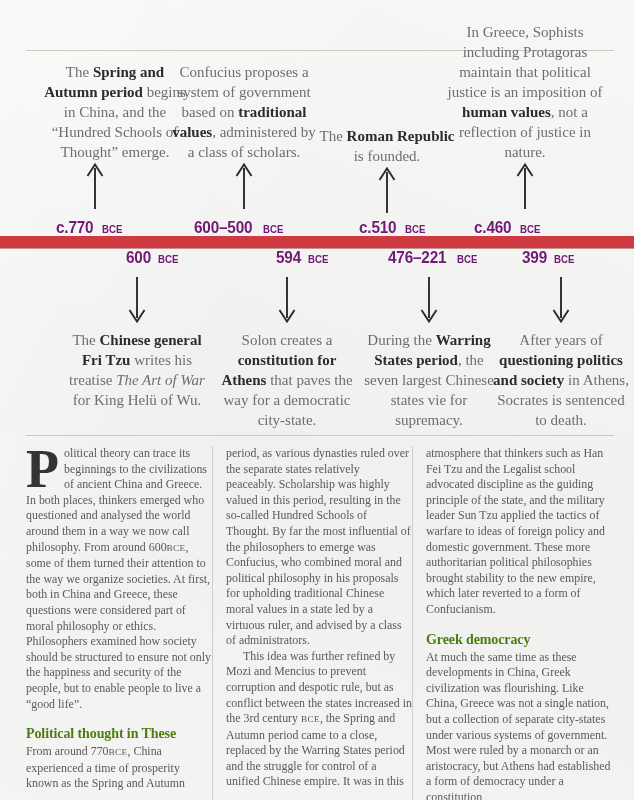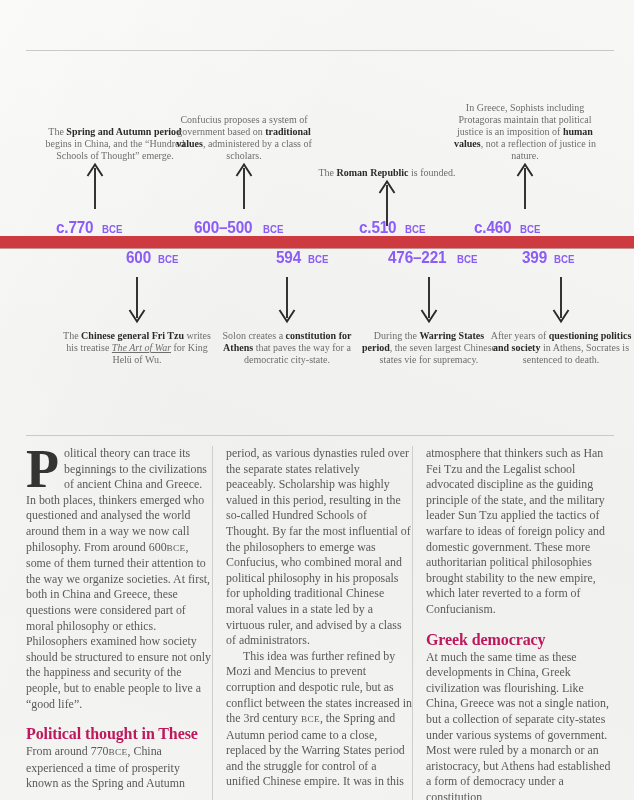--- a/index.html
+++ b/index.html
@@ -96,26 +96,26 @@
     left: 0;
     top: 192px;
     width: 634px;
     height: 173px;
     padding-left: 7px;
   }
 
   .tl-item {
     position: absolute;
     text-align: center;
-    font-size: 10px;
-    line-height: 12px;
+    font-size: 15px;
+    line-height: 20px;
     color: #6e6e70;
   }
   .tl-item b { color: #2c2c2c; font-weight: bold; }
-  .tl-item i { font-style: italic; text-decoration: underline; }
+  .tl-item i { font-style: italic; }
 
   .tl-text-top {
     position: absolute;
     bottom: 0;
     left: 0;
     width: 100%;
   }
   .tl-text-bot {
     position: absolute;
     top: 0;
@@ -131,21 +131,21 @@
     margin-left: -10px;
   }
   .arrow svg { display: block; }
 
   
   .tl-date {
     position: absolute;
     font-family: "Liberation Sans", sans-serif;
     font-weight: bold;
     font-size: 17px;
-    color: #8b5cf6;
+    color: #701a75;
     white-space: nowrap;
     letter-spacing: -0.2px;
   }
   .tl-date .num { display: inline-block; transform: scaleX(0.9); transform-origin: left center; }
   .tl-date .era {
     font-size: 10.5px;
     letter-spacing: 0.1px;
     margin-left: 3px;
     display: inline-block;
     transform: scaleX(0.92);
@@ -186,23 +186,23 @@
   .col + .col {
     border-left: 1px solid #cecece;
     padding-left: 13px;
     width: 186px;
   }
   .col p { margin: 0; }
   .col p.indent { text-indent: 17px; }
   .col h3 {
     font-family: "Liberation Serif", serif;
     font-weight: bold;
-    font-size: 16px;
+    font-size: 14px;
     line-height: 18px;
-    color: #be185d;
+    color: #4d7c0f;
     margin: 13px 0 1px 0;
     letter-spacing: -0.1px;
   }
   .dropcap {
     float: left;
     font-family: "Liberation Serif", serif;
     font-weight: bold;
     font-size: 54px;
     line-height: 40px;
     color: #343434;
@@ -237,21 +237,21 @@
         <div class="tl-item" style="left: 168px; top: 0px; width: 152px; height: 180px;">
           <div class="tl-text-top" style="bottom: 74px;">Confucius proposes a system of government based on <b>traditional values</b>, administered by a class of scholars.</div>
           <div class="arrow" style="top: 106px;">
             <svg width="20" height="48" viewBox="0 0 20 48">
               <path d="M10 47 L10 6" stroke="#2a2a2a" stroke-width="1.9" fill="none"></path>
               <path d="M2.5 14 L10 2.5 L17.5 14" stroke="#2a2a2a" stroke-width="1.9" fill="none" stroke-linecap="butt" stroke-linejoin="miter"></path>
             </svg>
           </div>
         </div>
         <div class="tl-date" style="left: 194px; top: 162px;"><span class="num">600–500</span><span class="era">BCE</span></div>
-        <div class="tl-item" style="left: 318px; top: 17px; width: 138px; height: 180px; text-align: center;">
+        <div class="tl-item" style="left: 318px; top: 4px; width: 138px; height: 180px; text-align: center;">
           <div class="tl-text-top" style="bottom: 74px;">The <b>Roman Republic</b> is founded.</div>
           <div class="arrow" style="top: 106px;">
             <svg width="20" height="48" viewBox="0 0 20 48">
               <path d="M10 47 L10 6" stroke="#2a2a2a" stroke-width="1.9" fill="none"></path>
               <path d="M2.5 14 L10 2.5 L17.5 14" stroke="#2a2a2a" stroke-width="1.9" fill="none" stroke-linecap="butt" stroke-linejoin="miter"></path>
             </svg>
           </div>
         </div>
         <div class="tl-date" style="left: 348px; top: 162px; margin-left: 11px;"><span class="num">c.510</span><span class="era">BCE</span></div>
         <div class="tl-item" style="left: 446px; top: 0px; width: 158px; height: 180px;">

